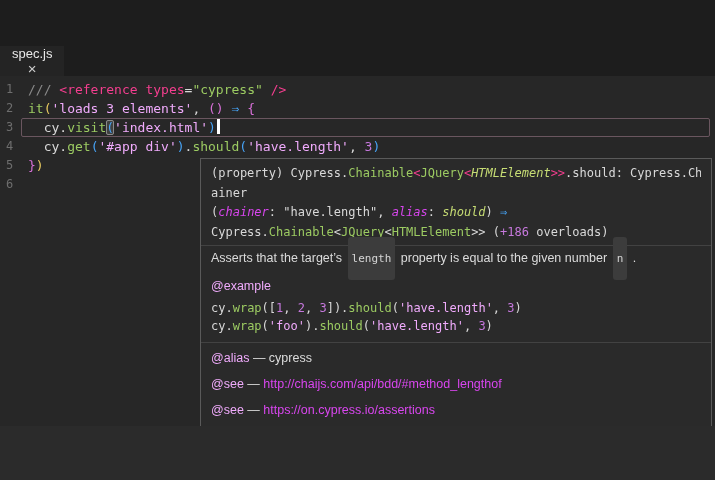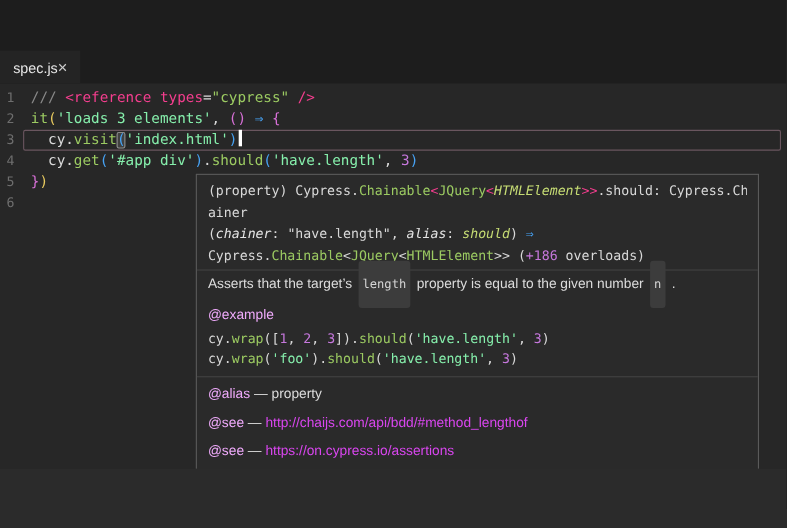--- a/index.html
+++ b/index.html
@@ -3,52 +3,52 @@
 <meta charset="utf-8">
 <style>
   * { margin:0; padding:0; box-sizing:border-box; }
   html,body { width:715px; height:480px; overflow:hidden; background:#272727;
               font-family:"Liberation Sans", sans-serif; }
   .stage { position:relative; width:715px; height:480px; background:#272727; }
 
   
   .header { position:absolute; top:0; left:0; right:0; height:76px; background:#1d1d1d; }
   .tab { position:absolute; left:0; bottom:0; height:30px; padding:0 12px;
-         background:#242424; display:flex; align-items:center; gap:0; cursor:pointer; }
+         background:#242424; display:flex; align-items:center; gap:0; cursor:pointer;flex-direction:column; }
   .tab-label { color:#e8e8e8; font-size:13px; }
   .tab-close { color:#cfcfcf; font-size:15px; line-height:1; }
 
   
   .editor { position:absolute; top:76px; left:0; right:0; height:350px; background:#272727;
             font-family:"DejaVu Sans Mono", monospace; font-size:13px; }
   .code-area { position:absolute; top:4px; left:0; right:0; }
   .code-row { display:flex; height:19px; line-height:19px; white-space:pre; }
   .gutter { width:28px; flex:0 0 28px; padding-left:6px; color:#6e6e6e; font-size:12px; }
   .active-line { position:absolute; left:21px; right:5px; top:42px; height:19px;
                  border:1px solid #6a565f; border-radius:2px; pointer-events:none; }
 
   
   .tk-w { color:#d9d9d9; } .tk-cmt { color:#8a8a8a; }
   .tk-pink { color:#f53e8f; } .tk-green { color:#9ccb62; }
-  .tk-yellow { color:#86efac; } .tk-gold { color:#e8ca5f; }
+  .tk-yellow { color:#f0abfc; } .tk-gold { color:#e8ca5f; }
   .tk-orchid { color:#d870d8; } .tk-blue { color:#47a3f5; }
   .tk-purple { color:#c678dd; }
   .tk-iyg { color:#c6dc74; font-style:italic; }
-  .tk-io { color:#e5e5e5; font-style:italic; }
+  .tk-io { color:#d946ef; font-style:italic; }
   .tk-doc { color:#dcdcdc; }
   .tk-itag { color:#f0abfc; }
   .tk-link { color:#d946ef; text-decoration:none; cursor:pointer; }
   .tk-chip { font-family:"DejaVu Sans Mono", monospace; font-size:11px; color:#d6d6d6;
              background:#3c3c3c; border-radius:3px; padding:15px 4px; margin:0 2px; }
   .tk-match { background:#404040; outline:1px solid #8a8a8a; outline-offset:-1px; border-radius:2px; }
   .tk-cursor { display:inline-block; width:3px; height:15px; background:#ffffff;
                vertical-align:-2px; margin-left:1px; }
 
   
-  .tooltip { position:absolute; left:178px; top:158px; width:512px; height:287px;
+  .tooltip { position:absolute; left:200px; top:158px; width:512px; height:287px;
              background:#2a2a2a; border:1px solid #5a5a5a; overflow:hidden; }
   .sig { padding:5px 10px 0; font-family:"DejaVu Sans Mono", monospace; font-size:12px; }
   .sig-line { height:19.5px; line-height:19.5px; white-space:pre; overflow:hidden; }
   .divider { height:1px; background:#424242; margin-top:3px; }
   .docs { padding:0 10px 8px; font-size:12.5px; color:#dcdcdc; }
   .desc { margin-top:4px; line-height:16px; }
   .tag-line { margin-top:11px; line-height:16px; }
   .example-code { margin:5px 0 7px; font-family:"DejaVu Sans Mono", monospace; font-size:12px; }
   .example-code .code-line { height:18px; line-height:18px; white-space:pre; }
   .divider-full { height:1px; background:#424242; margin:0 -10px; }
@@ -109,20 +109,20 @@
     </div>
     <div class="divider"></div>
     <div class="docs">
       <div class="desc"><span class="tk-doc">Asserts that the target’s </span><span class="tk-chip">length</span><span class="tk-doc"> property is equal to the given number </span><span class="tk-chip">n</span><span class="tk-doc"> .</span></div>
       <div class="tag-line"><span class="tk-itag">@example</span></div>
       <div class="example-code">
         <div class="code-line"><span class="tk-w">cy.</span><span class="tk-green">wrap</span><span class="tk-w">([</span><span class="tk-purple">1</span><span class="tk-w">, </span><span class="tk-purple">2</span><span class="tk-w">, </span><span class="tk-purple">3</span><span class="tk-w">]).</span><span class="tk-green">should</span><span class="tk-w">(</span><span class="tk-yellow">'have.length'</span><span class="tk-w">, </span><span class="tk-purple">3</span><span class="tk-w">)</span></div>
         <div class="code-line"><span class="tk-w">cy.</span><span class="tk-green">wrap</span><span class="tk-w">(</span><span class="tk-yellow">'foo'</span><span class="tk-w">).</span><span class="tk-green">should</span><span class="tk-w">(</span><span class="tk-yellow">'have.length'</span><span class="tk-w">, </span><span class="tk-purple">3</span><span class="tk-w">)</span></div>
       </div>
       <div class="divider-full"></div>
-      <div class="alias-line"><span class="tk-itag">@alias</span><span class="tk-doc"> — property</span></div>
+      <div class="alias-line"><span class="tk-itag">@alias</span><span class="tk-doc"> — cypress</span></div>
       <div class="see-line"><span class="tk-itag">@see</span><span class="tk-doc"> — </span><a class="tk-link">http://chaijs.com/api/bdd/#method_lengthof</a></div>
       <div class="see-line"><span class="tk-itag">@see</span><span class="tk-doc"> — </span><a class="tk-link">https://on.cypress.io/assertions</a></div>
     </div>
   </div>
 
   <div class="bottom-strip"></div>
 </div>
 
 </body></html>

